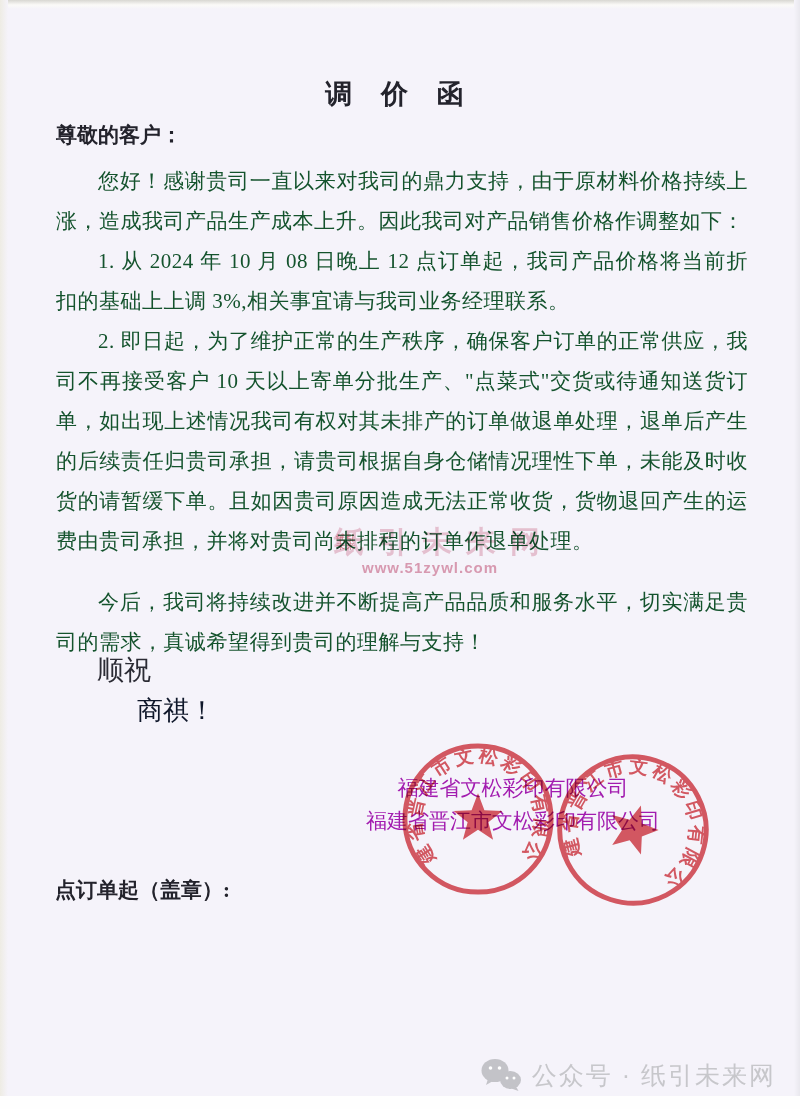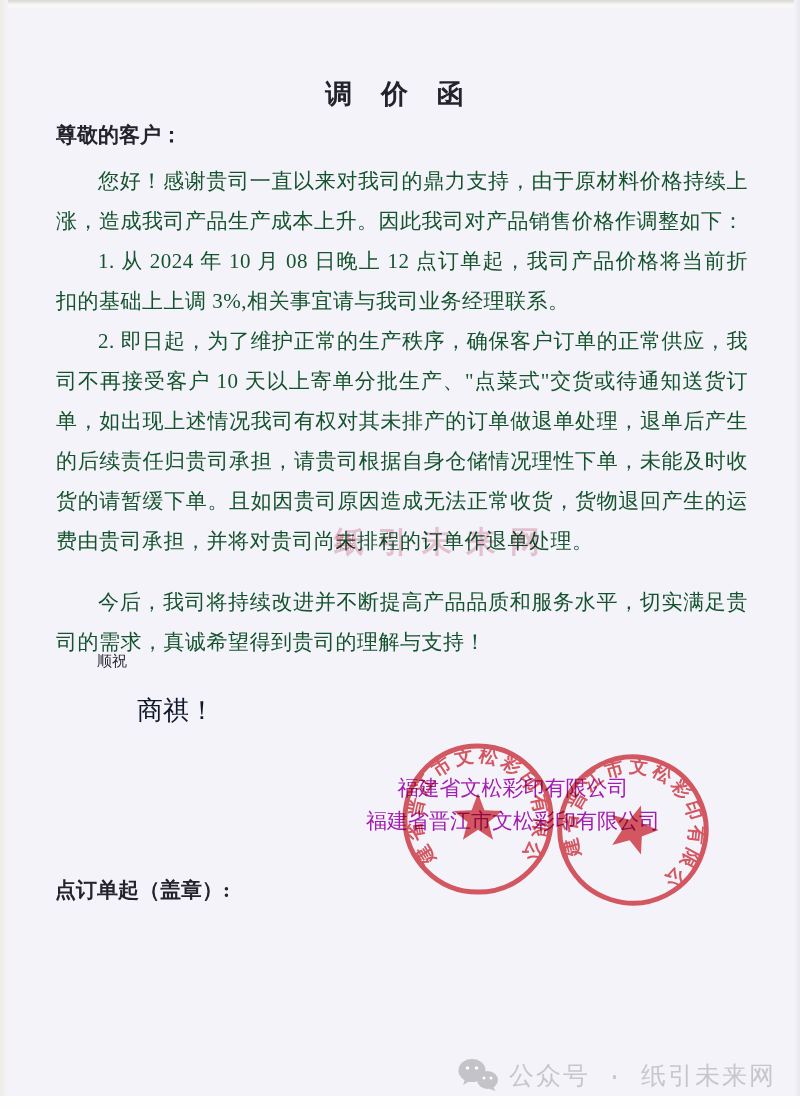--- a/index.html
+++ b/index.html
@@ -14,21 +14,21 @@
   .edge-bottom { position:absolute; left:0; right:0; bottom:0; height:13px; background:#fefefe; z-index:0; }
 
   .title { position:absolute; top:76px; left:0; width:100%; text-align:center;
     font-size:27px; font-weight:bold; letter-spacing:11px; color:#23232c; z-index:2; }
   .salutation { position:absolute; top:121px; left:56px; font-size:21px; font-weight:bold;
     color:#23232c; z-index:2; }
   .body { position:absolute; top:161px; left:56px; width:692px; z-index:2; }
   .body p { font-size:21px; line-height:40px; color:#14532d; text-align:justify;
     text-indent:2em; letter-spacing:0.5px; }
   .body p.gap { margin-top:21px; }
-  .closing1 { position:absolute; top:652px; left:97px; font-size:15px; color:#2b2b34; z-index:2; }
+  .closing1 { position:absolute; top:652px; left:97px; font-size:27px; color:#2b2b34; z-index:2; }
   .closing2 { position:absolute; top:693px; left:137px; font-size:26px; color:#0f172a; z-index:2; }
 
   .watermark { position:absolute; top:522px; left:334px; width:270px; z-index:3;
     mix-blend-mode:multiply; pointer-events:none; }
   .wm-big { font-size:30px; font-weight:bold; letter-spacing:14px; color:#d77f97;
     opacity:.42; filter:blur(.6px); white-space:nowrap; }
   .wm-url { font-size:15px; font-weight:bold; color:#d98aa2; opacity:.8;
     padding-left:28px; margin-top:-4px; letter-spacing:1px;
     font-family:"Liberation Sans","DejaVu Sans",sans-serif; }
   .wm-logo { position:absolute; left:2px; top:12px; width:24px; font-size:9px; line-height:8px;
@@ -39,21 +39,21 @@
   .confirm { position:absolute; top:876px; left:55px; font-size:21px; font-weight:bold;
     color:#23232c; z-index:2; }
 
   .stamp { position:absolute; z-index:4; mix-blend-mode:multiply; opacity:.88;
     filter:blur(.3px); }
   .stamp-left { left:399px; top:740px; }
   .stamp-right { left:554px; top:751px; }
   .stamp text { font-family:"Liberation Serif","DejaVu Serif",serif; font-weight:bold; }
 
   .footer { position:absolute; bottom:17px; right:24px; display:flex; align-items:center;
-    gap:10px; z-index:2; font-family:Liberation Mono, monospace; }
+    gap:10px; z-index:2; font-family:Liberation Sans, sans-serif; }
   .footer span { font-size:25px; color:#c7c7cb; letter-spacing:2px; }
 </style>
 </head>
 <body>
 
 <div class="canvas">
   <div class="edge-top"></div>
   <div class="edge-left"></div>
   <div class="edge-right"></div>
   <div class="edge-bottom"></div>
@@ -66,20 +66,21 @@
     <p>1. 从 2024 年 10 月 08 日晚上 12 点订单起，我司产品价格将当前折扣的基础上上调 3%,相关事宜请与我司业务经理联系。</p>
     <p>2. 即日起，为了维护正常的生产秩序，确保客户订单的正常供应，我司不再接受客户 10 天以上寄单分批生产、"点菜式"交货或待通知送货订单，如出现上述情况我司有权对其未排产的订单做退单处理，退单后产生的后续责任归贵司承担，请贵司根据自身仓储情况理性下单，未能及时收货的请暂缓下单。且如因贵司原因造成无法正常收货，货物退回产生的运费由贵司承担，并将对贵司尚未排程的订单作退单处理。</p>
     <p class="gap">今后，我司将持续改进并不断提高产品品质和服务水平，切实满足贵司的需求，真诚希望得到贵司的理解与支持！</p>
   </div>
 
   <div class="closing1">顺祝</div>
   <div class="closing2">商祺！</div>
 
   <div class="watermark">
     <div class="wm-big">纸引未来网</div>
+    <div class="wm-url">www.51zywl.com</div>
     <div class="wm-logo">纸引未来</div>
   </div>
 
   <div class="signature">
     <div>福建省文松彩印有限公司</div>
     <div>福建省晋江市文松彩印有限公司</div>
   </div>
 
   <svg class="stamp stamp-left" width="158" height="158" viewBox="0 0 160 160">
     <defs>

